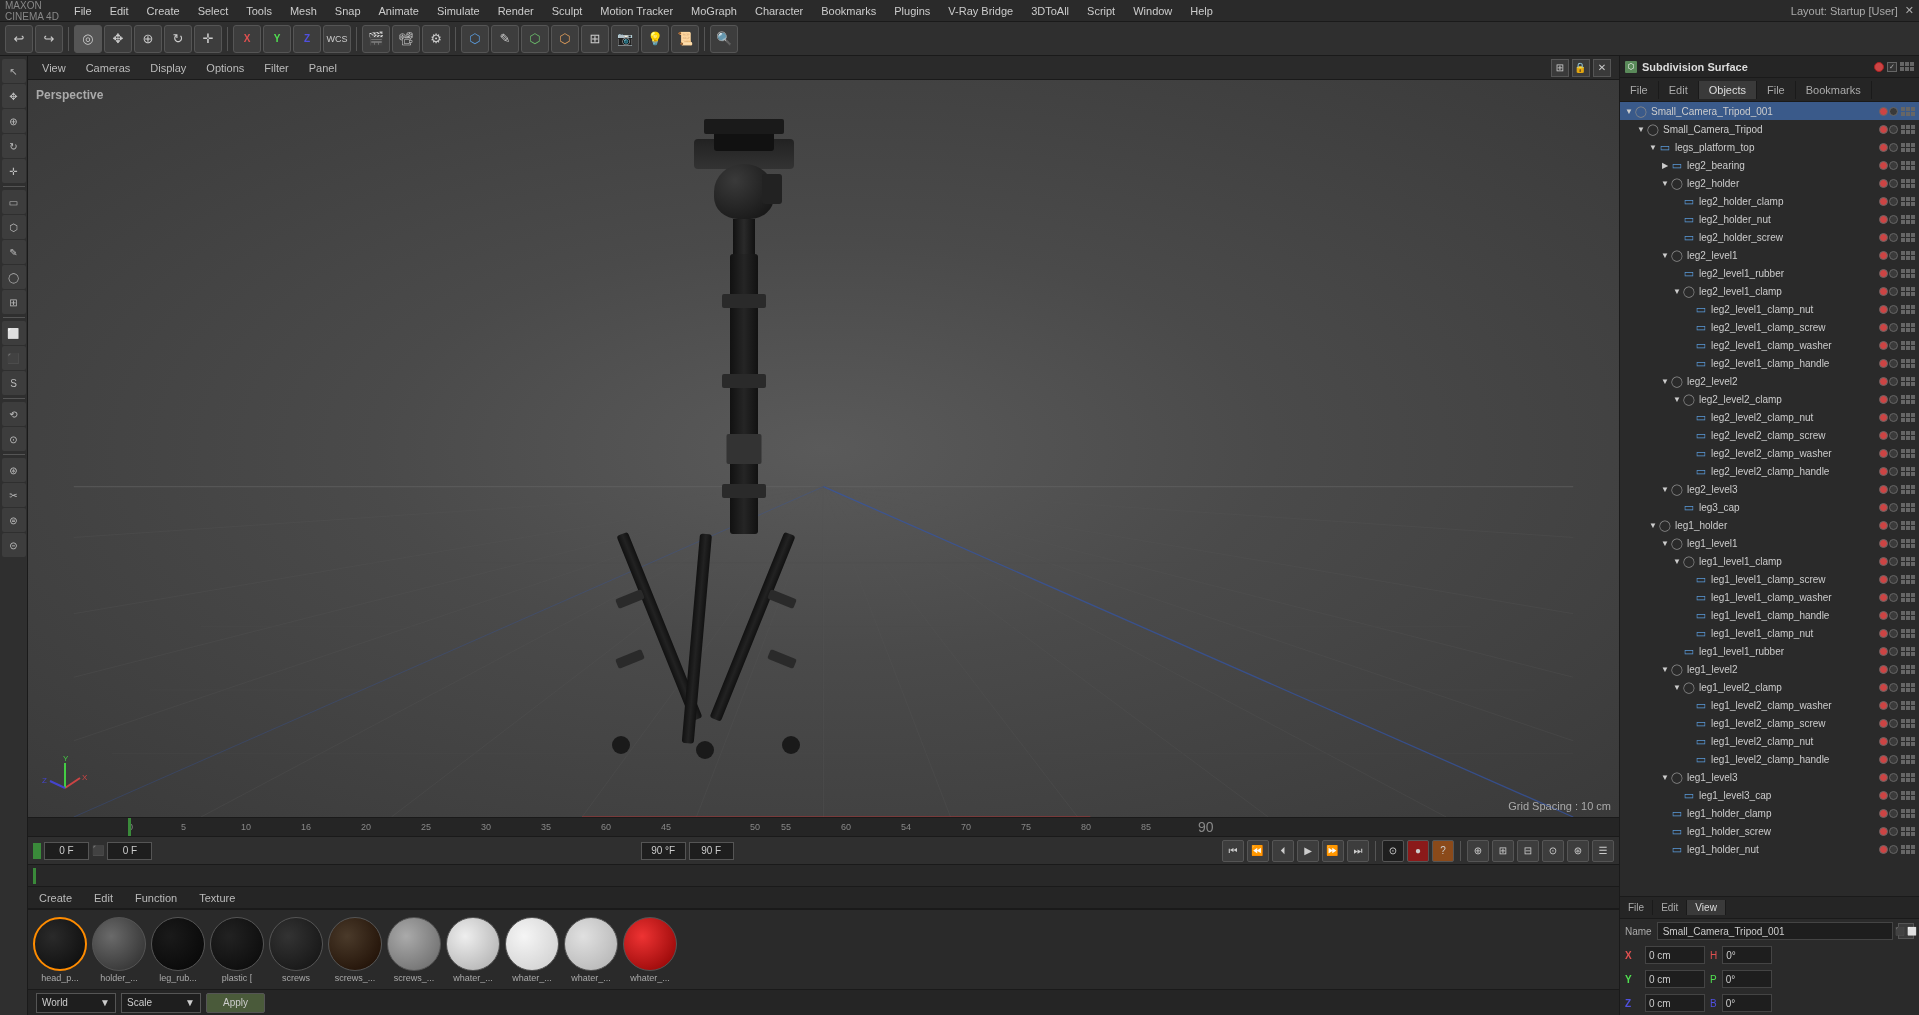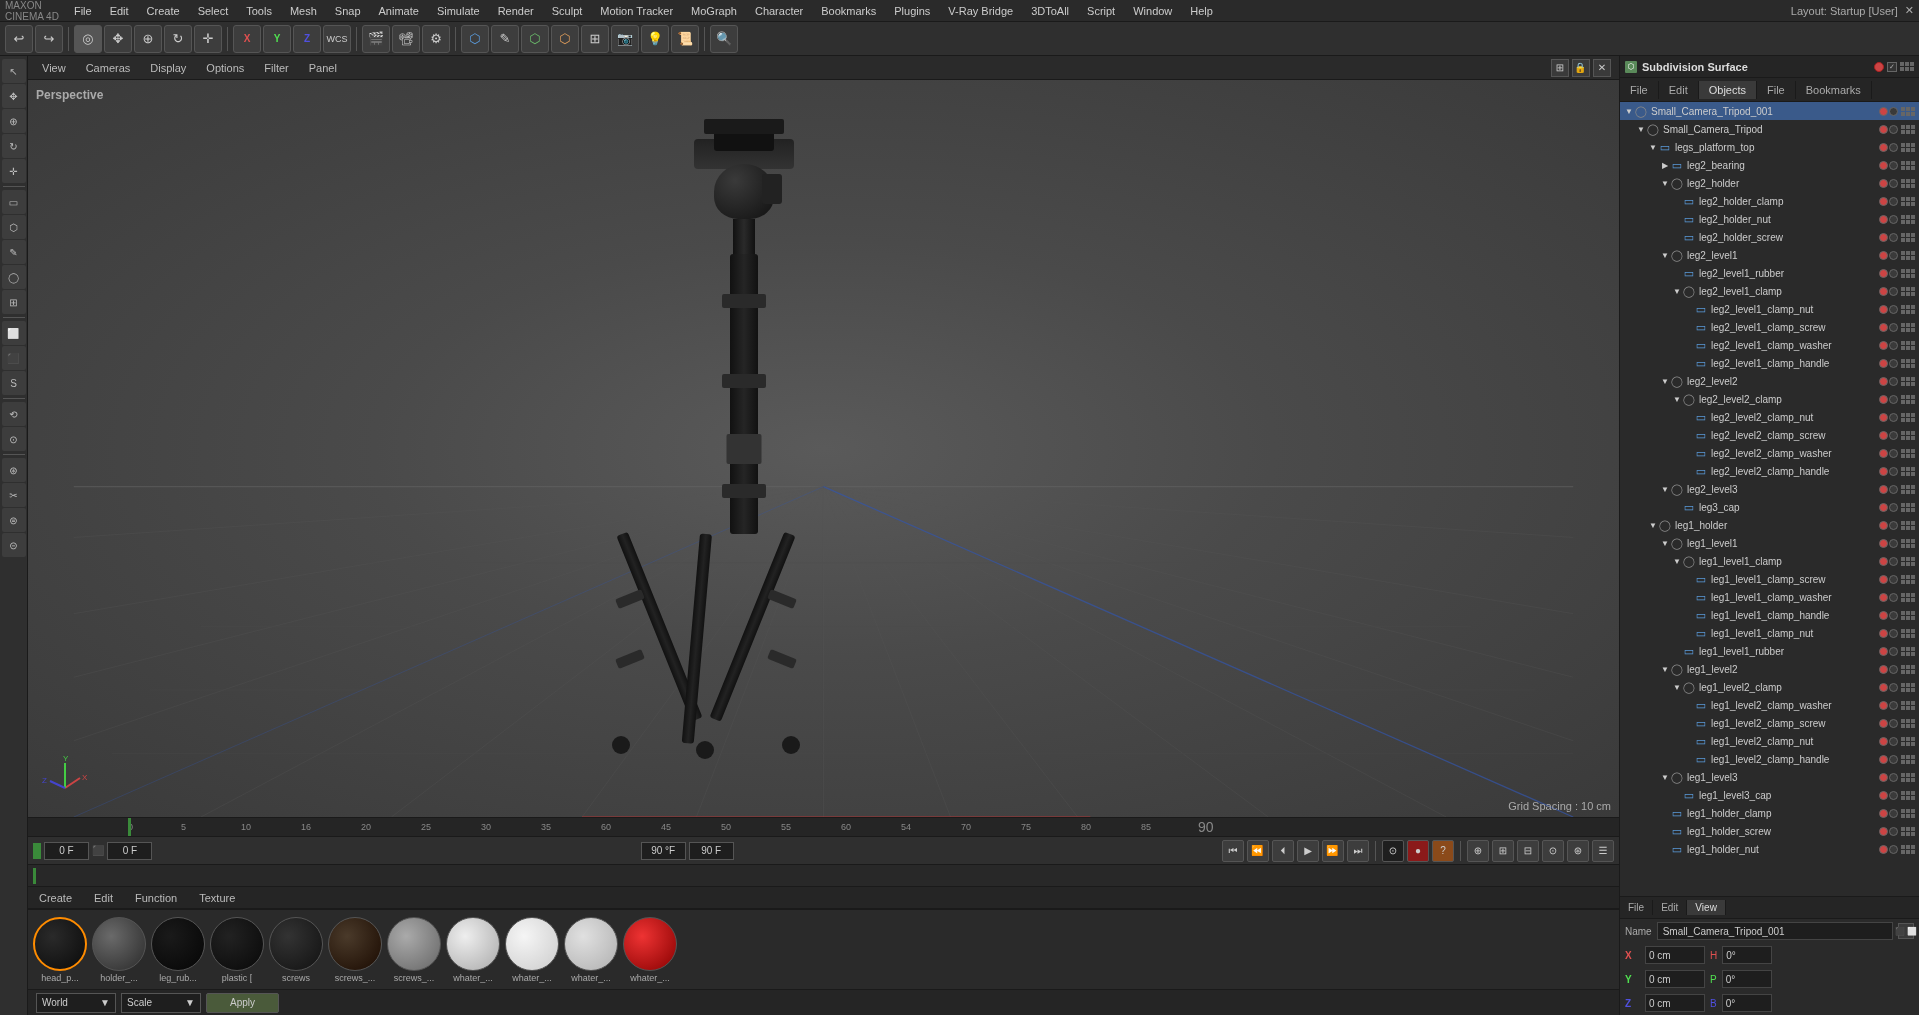--- a/index.html
+++ b/index.html
@@ -78,21 +78,21 @@
     .bottom-tab.active { background: #3a3a3a; color: #ddd; }
     .coord-group { display: flex; align-items: center; gap: 5px; padding: 3px 5px; }
     .coord-label { width: 15px; font-size: 10px; color: #888; font-weight: bold; }
     .coord-input { width: 60px; height: 18px; background: #1e1e1e; border: 1px solid #444; color: #ccc; font-size: 10px; padding: 1px 3px; }
     .coord-r-label { font-size: 10px; color: #888; }
     .coord-r-input { width: 50px; height: 18px; background: #1e1e1e; border: 1px solid #444; color: #ccc; font-size: 10px; padding: 1px 3px; }
 
     
     .status-bar { height: 26px; background: #252525; border-top: 1px solid #1a1a1a; display: flex; align-items: center; padding: 0 8px; gap: 5px; flex-shrink: 0; }
     .status-dropdown { height: 20px; background: #1e1e1e; border: 1px solid #555; color: #ccc; font-size: 10px; padding: 1px 5px; display: flex; align-items: center; gap: 3px; cursor: pointer; min-width: 80px; }
-    .status-btn { height: 20px; background: #3d3d3d; border: 1px solid #555; border-radius: 2px; padding: 1px 23px; color: #ccc; font-size: 10px; cursor: pointer; display: flex; align-items: center; text-align: center; }
+    .status-btn { height: 20px; background: #3d3d3d; border: 1px solid #555; border-radius: 2px; padding: 1px 16px; color: #ccc; font-size: 10px; cursor: pointer; display: flex; align-items: center; text-align: center; }
     .status-btn.apply { background: #4a5a3a; }
     .name-row { display: flex; align-items: center; padding: 3px 5px; gap: 5px; }
     .name-label { font-size: 10px; color: #aaa; }
     .name-value { font-size: 10px; color: #ccc; background: #1e1e1e; border: 1px solid #444; padding: 1px 5px; flex: 1; height: 18px; display: flex; align-items: center; }
     .name-icon { width: 16px; height: 16px; background: #3a3a3a; border: 1px solid #555; display: flex; align-items: center; justify-content: center; font-size: 9px; cursor: pointer; }
 
     
     .subdiv-header { height: 22px; background: #252525; display: flex; align-items: center; padding: 0 5px; gap: 5px; border-bottom: 1px solid #1a1a1a; flex-shrink: 0; }
     .subdiv-controls { margin-left: auto; display: flex; gap: 3px; }
 
@@ -312,21 +312,21 @@
         <span style="position:absolute;left:100px;font-size:9px;color:#888;">0</span>
         <span style="position:absolute;left:153px;font-size:9px;color:#888;">5</span>
         <span style="position:absolute;left:213px;font-size:9px;color:#888;">10</span>
         <span style="position:absolute;left:273px;font-size:9px;color:#888;">16</span>
         <span style="position:absolute;left:333px;font-size:9px;color:#888;">20</span>
         <span style="position:absolute;left:393px;font-size:9px;color:#888;">25</span>
         <span style="position:absolute;left:453px;font-size:9px;color:#888;">30</span>
         <span style="position:absolute;left:513px;font-size:9px;color:#888;">35</span>
         <span style="position:absolute;left:573px;font-size:9px;color:#888;">60</span>
         <span style="position:absolute;left:633px;font-size:9px;color:#888;">45</span>
-        <span style="position:absolute;left:693px;font-size:9px;color:#888;">50</span>
+        <span style="position:absolute;left:722px;font-size:9px;color:#888;">50</span>
         <span style="position:absolute;left:753px;font-size:9px;color:#888;">55</span>
         <span style="position:absolute;left:813px;font-size:9px;color:#888;">60</span>
         <span style="position:absolute;left:873px;font-size:9px;color:#888;">54</span>
         <span style="position:absolute;left:933px;font-size:9px;color:#888;">70</span>
         <span style="position:absolute;left:993px;font-size:9px;color:#888;">75</span>
         <span style="position:absolute;left:1053px;font-size:9px;color:#888;">80</span>
         <span style="position:absolute;left:1113px;font-size:9px;color:#888;">85</span>
         <span style="position:absolute;left:1170px;font-size:14px;color:#888;">90</span>
 
         <div style="position:absolute;left:100px;top:0;width:3px;height:100%;background:#3a8a3a;"></div>

